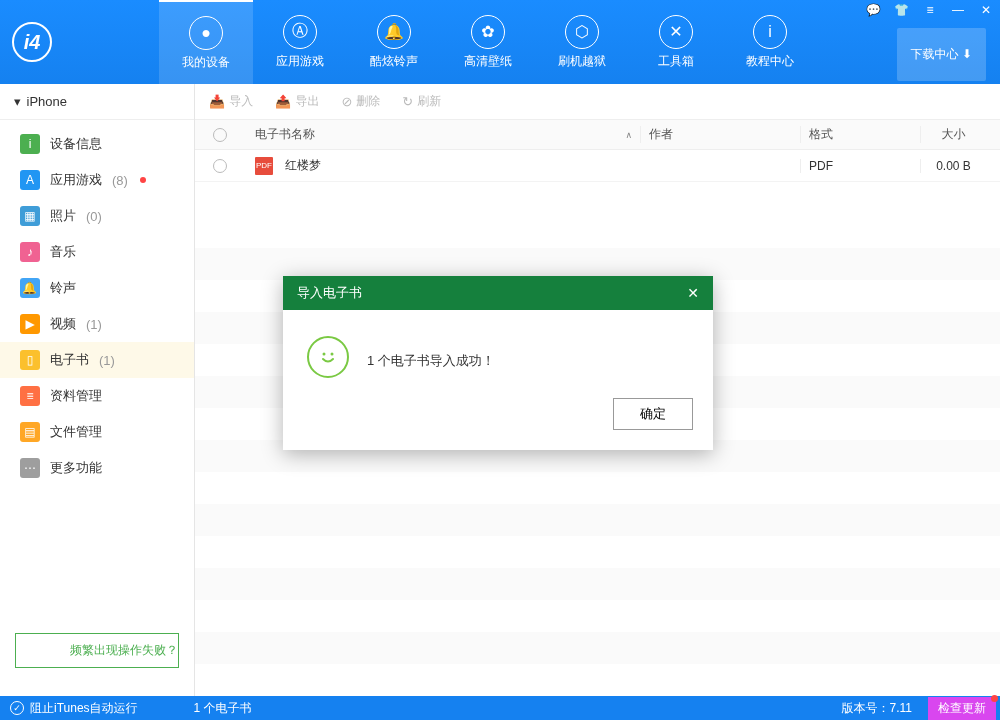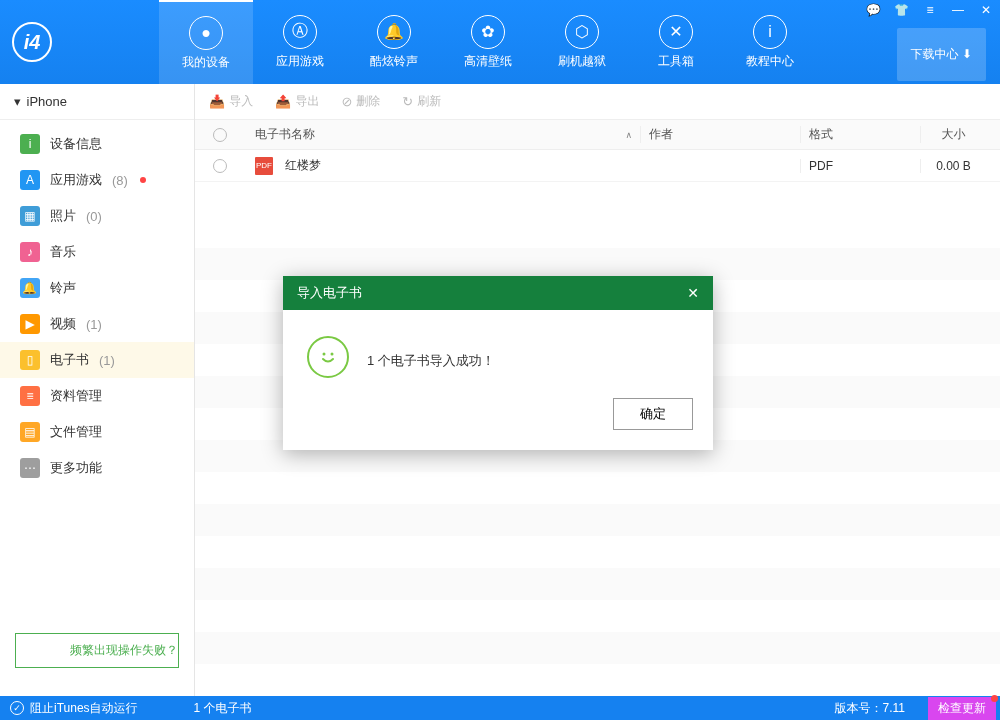--- a/index.html
+++ b/index.html
@@ -63,21 +63,21 @@
 .dialog-body { padding: 26px 24px 20px; display: flex; align-items: center; gap: 18px; }
 .success-icon { width: 42px; height: 42px; border: 2px solid #7ac943; border-radius: 50%; display: flex; align-items: center; justify-content: center; color: #7ac943; font-size: 20px; }
 .dialog-msg { font-size: 13px; color: #333; margin-top: 8px; }
 .dialog-footer { padding: 0 20px 20px; display: flex; justify-content: flex-end; }
 .ok-btn { border: 1px solid #999; background: #fff; padding: 6px 26px; cursor: pointer; font-size: 13px; }
 
 
 .statusbar { position: absolute; bottom: 0; left: 0; right: 0; height: 24px; background: #1581f0; color: #fff; display: flex; align-items: center; font-size: 12px; }
 .status-left { display: flex; align-items: center; gap: 6px; padding-left: 10px; }
 .status-count { margin-left: 56px; }
-.status-right { margin-left: auto; display: flex; align-items: center; gap: 23px; padding-right: 4px; }
+.status-right { margin-left: auto; display: flex; align-items: center; gap: 16px; padding-right: 4px; }
 .update-btn { background: #d946ef; padding: 3px 10px; position: relative; cursor: pointer; }
 .update-dot { position: absolute; top: -2px; right: -2px; width: 7px; height: 7px; background: #f44; border-radius: 50%; }
 .check-circle { width: 14px; height: 14px; border: 1.5px solid #fff; border-radius: 50%; display: flex; align-items: center; justify-content: center; font-size: 9px; }
 </style>
 </head>
 <body>
 
 <div class="header">
   <div class="logo-area">
     <div class="logo-badge">i4</div>

